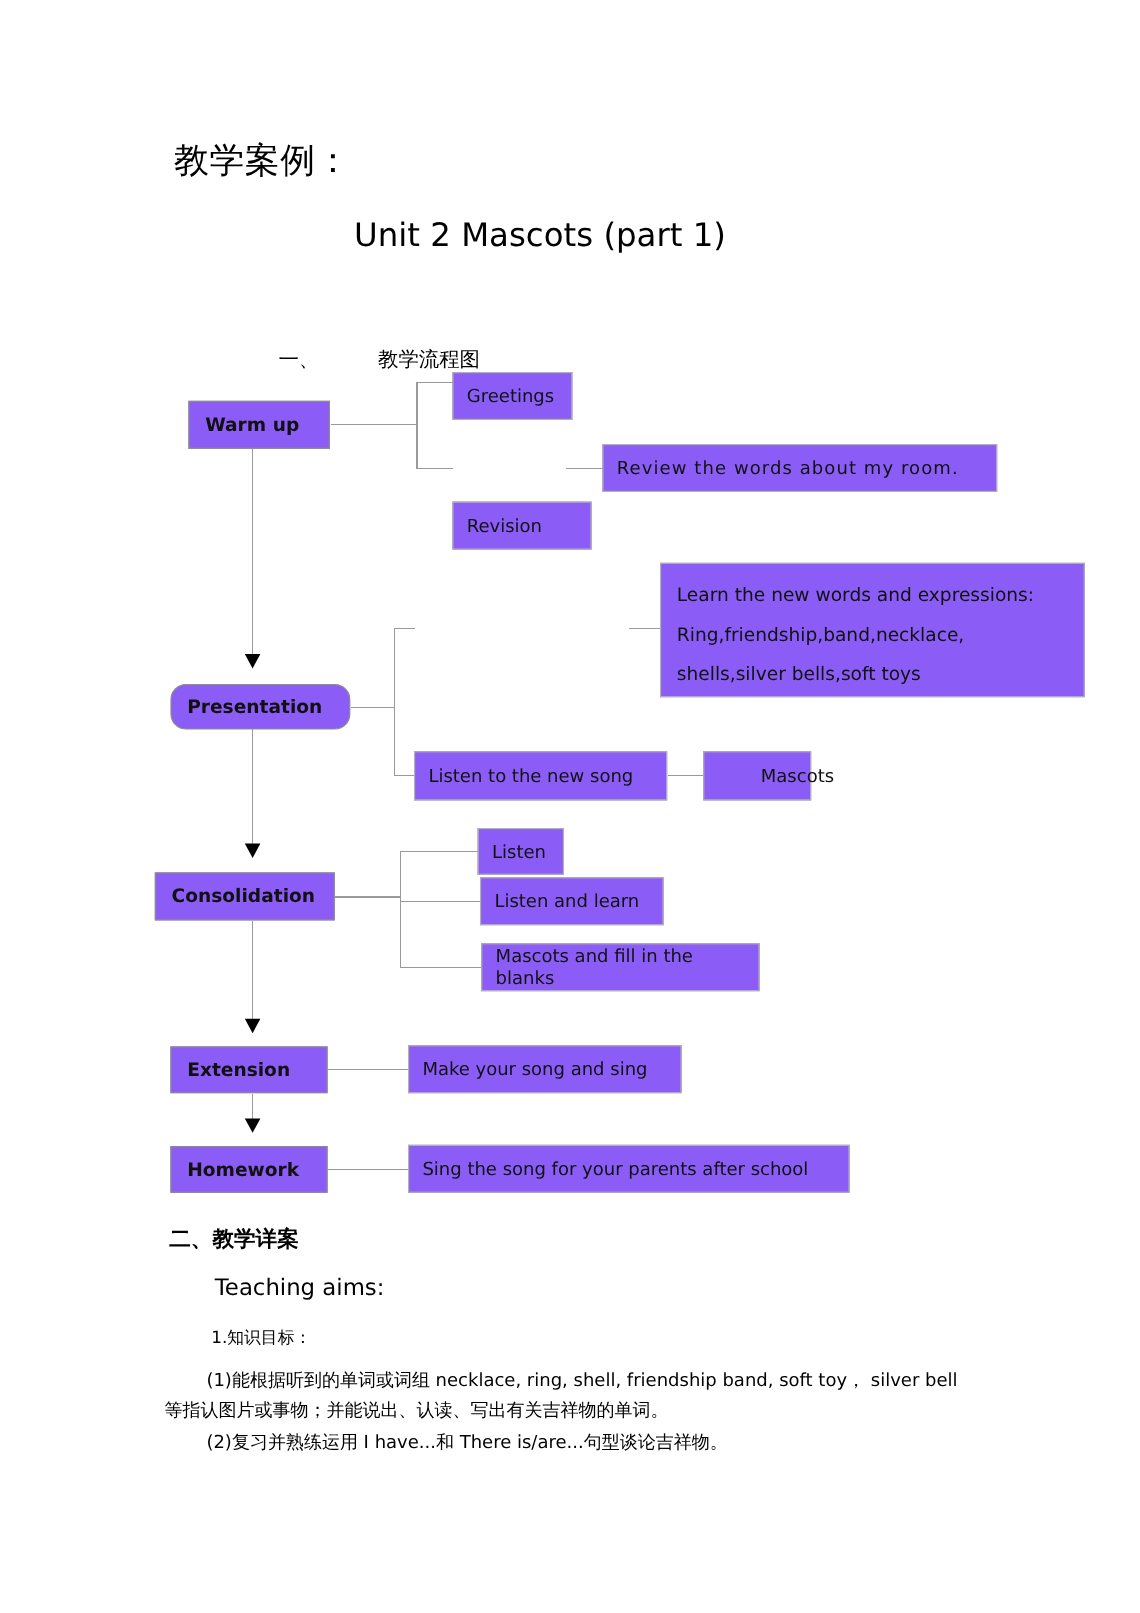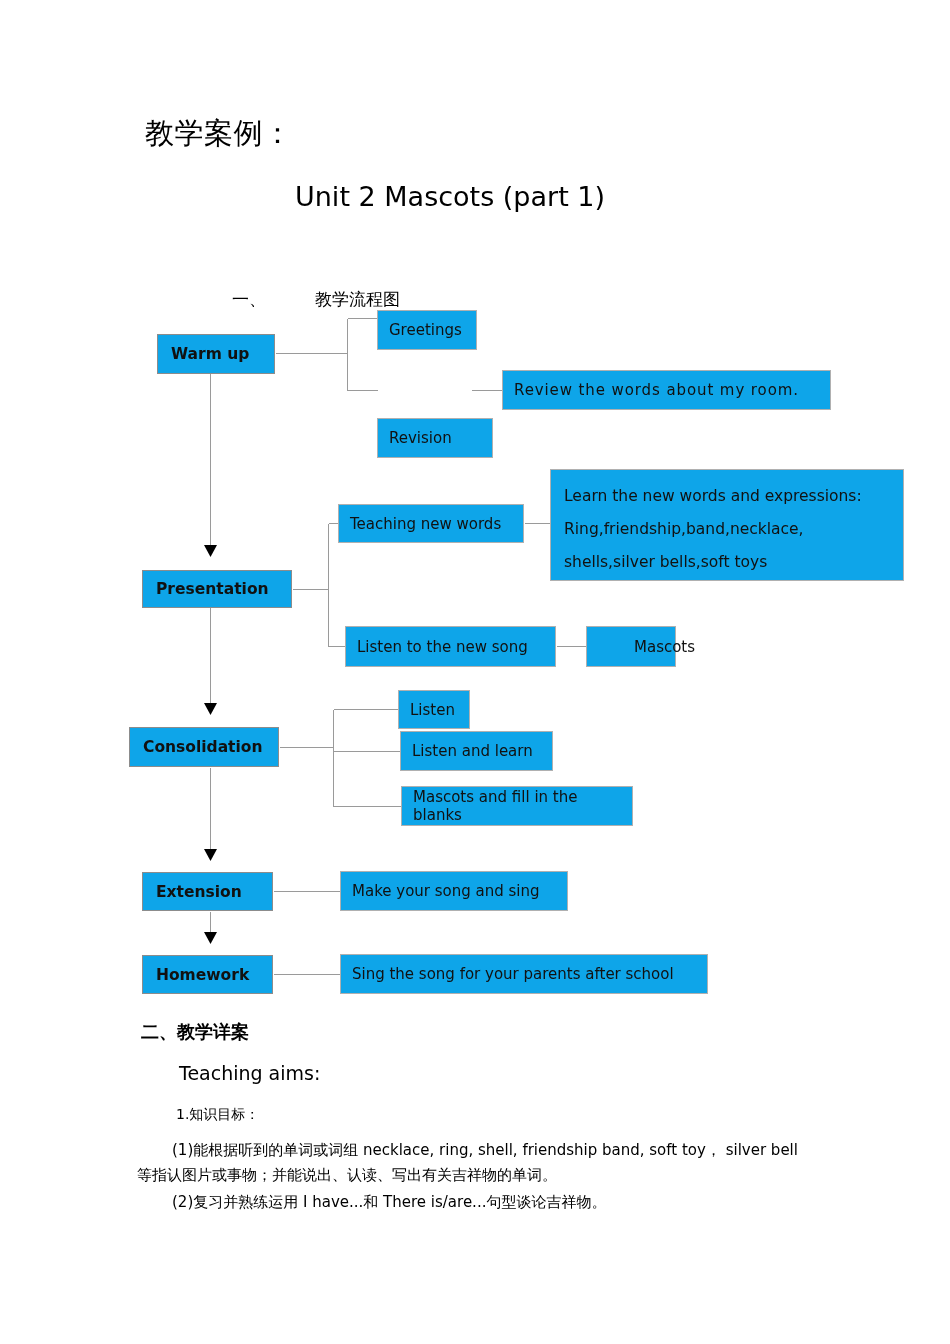--- a/index.html
+++ b/index.html
@@ -106,21 +106,21 @@
     width: 950px;
     height: 1344px;
     pointer-events: none;
   }
   .chart svg { display: block; }
 
   .node {
     position: absolute;
     box-sizing: border-box;
     border: 1px solid #b0b0b0;
-    background: #0ea5e9;
+    background: #8b5cf6;
     display: flex;
     align-items: center;
     font-size: 15px;
     color: #111;
   }
   .node.stage {
     border: 1px solid #8c8c8c;
     font-weight: bold;
     font-size: 15.5px;
     justify-content: flex-start;
@@ -201,27 +201,24 @@
   </div>
 
   <div class="node" style="left:377px; top:370px; width:116px; height:40px;margin-top:48px;">
     <span class="txt">Revision</span>
   </div>
 
   <div class="node wide-letter" style="left:502px; top:370px; width:329px; height:40px;">
     <span class="txt">Review the words about my room.</span>
   </div>
 
-  <div class="node stage" style="left:142px; top:570px; width:150px; height:38px;">
+  <div class="node stage" style="left:142px; top:570px; width:150px; height:38px;border-radius:13px;">
     <span class="txt">Presentation</span>
   </div>
 
-  <div class="node" style="left:338px; top:504px; width:186px; height:39px;">
-    <span class="txt">Teaching new words</span>
-  </div>
 
   <div class="node multiline" style="left:550px; top:469px; width:354px; height:112px;">
     <div class="line">Learn the new words and expressions:</div>
     <div class="line">Ring,friendship,band,necklace,</div>
     <div class="line">shells,silver bells,soft toys</div>
   </div>
 
   <div class="node" style="left:345px; top:626px; width:211px; height:41px;">
     <span class="txt">Listen to the new song</span>
   </div>

